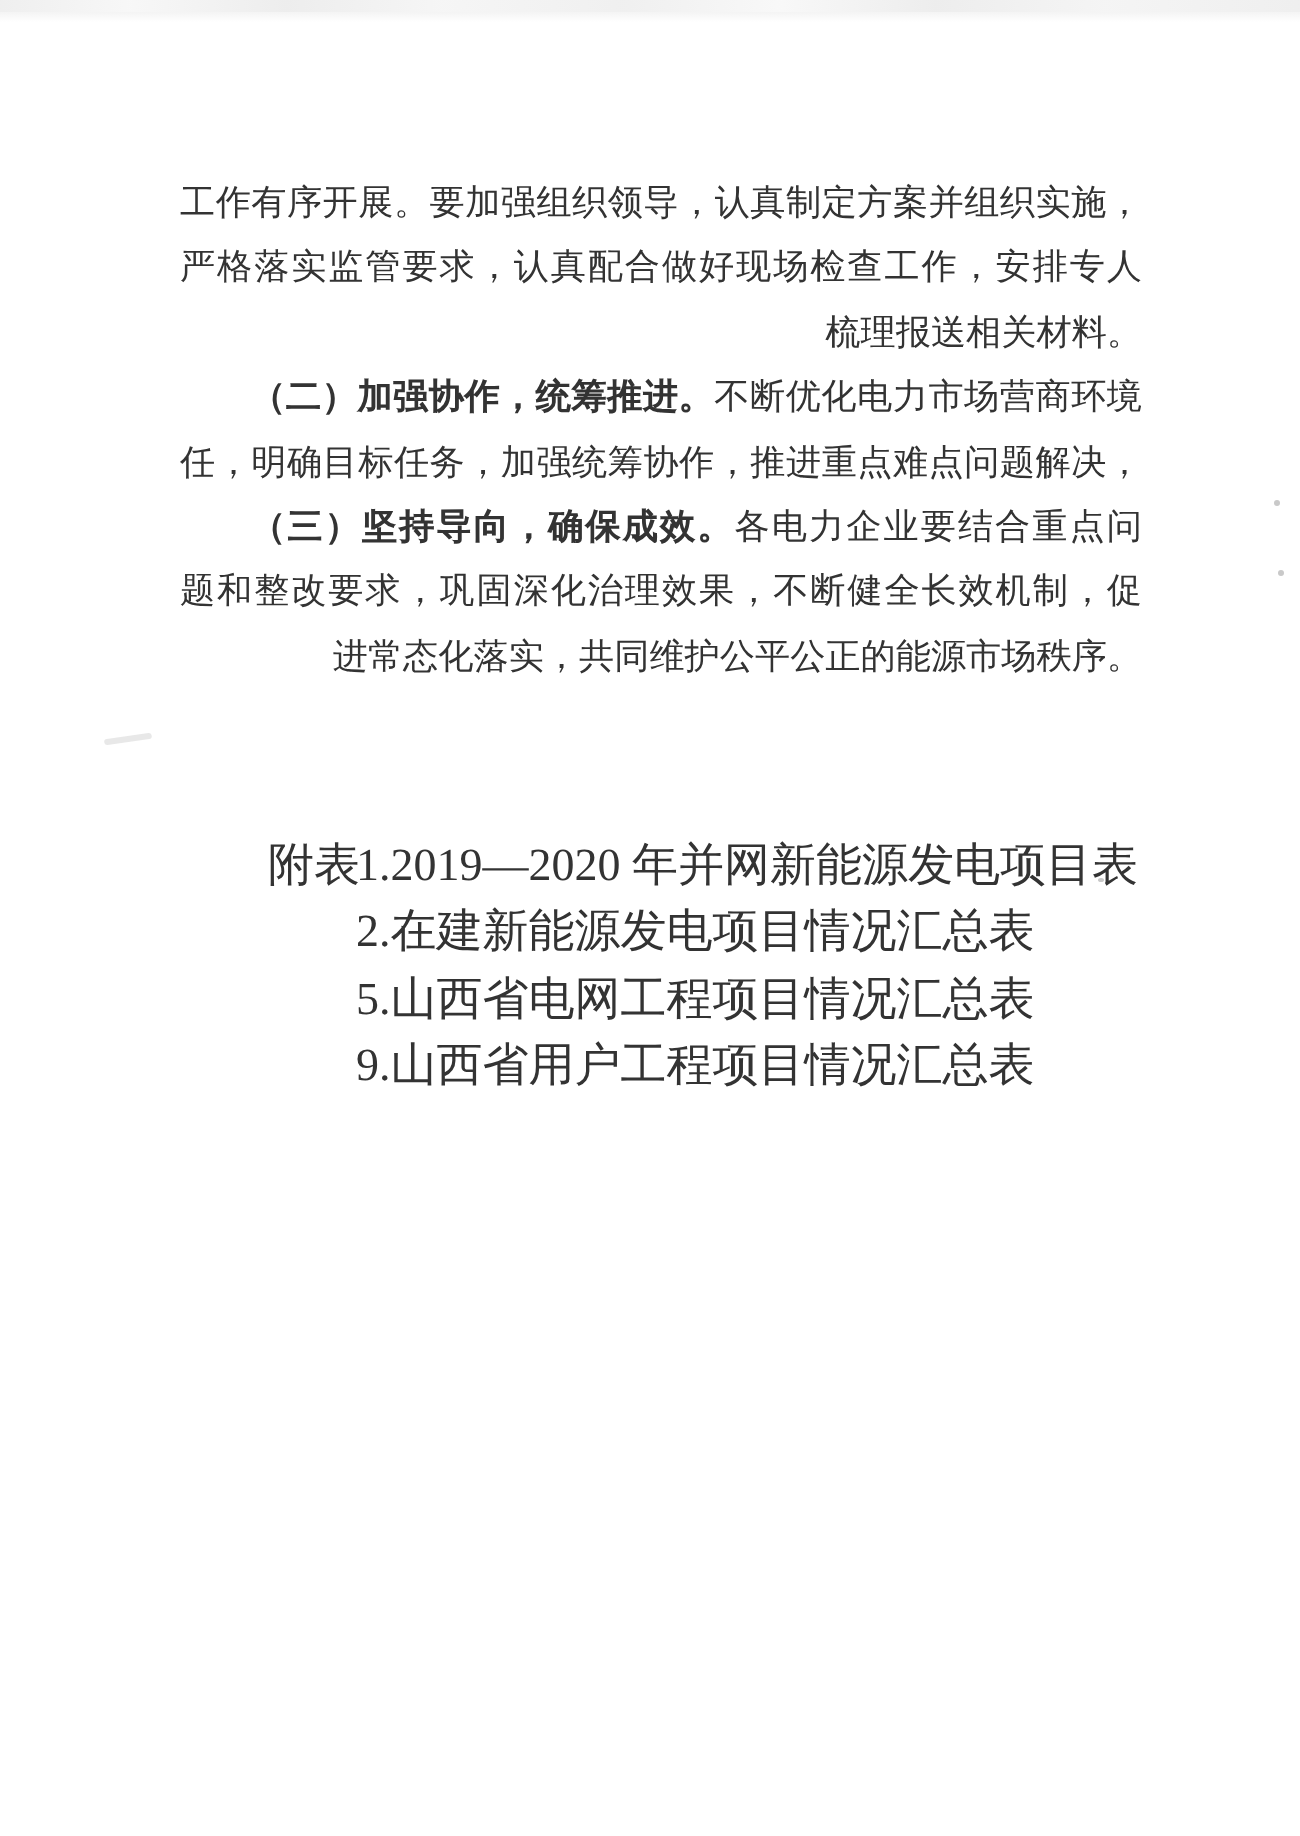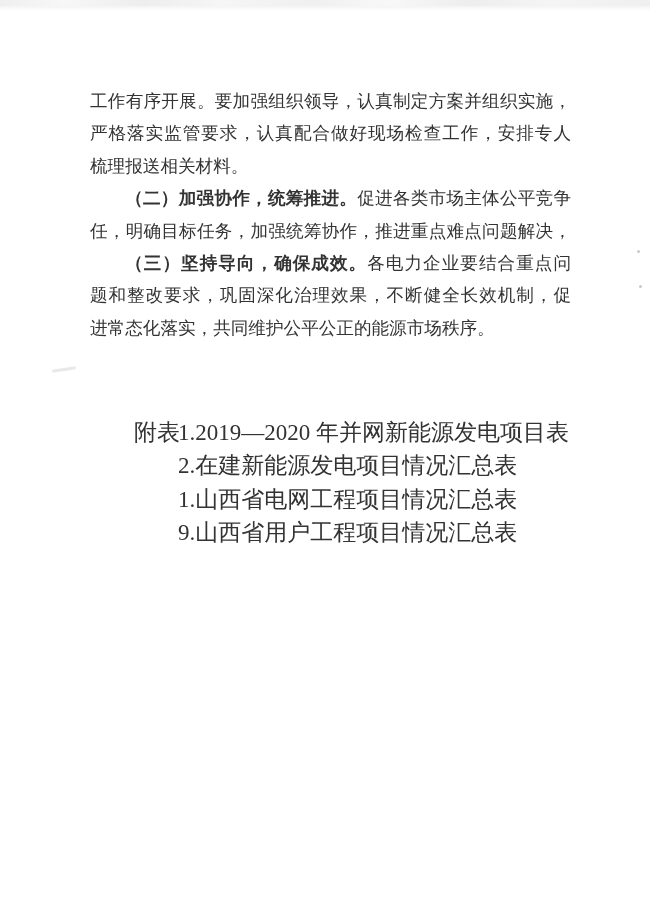--- a/index.html
+++ b/index.html
@@ -37,21 +37,21 @@
     position: absolute;
     left: 90px;
     top: 85px;
     width: 481px;
     font-size: 17.6px;
     line-height: 32.4px;
   }
   .body-text .line {
     height: 32.4px;
     overflow: hidden;
-    text-align: left;
+    text-align: right;
   }
   .body-text .line.j {
     text-align: justify;
     text-align-last: justify;
   }
   .body-text .line.ind {
     text-indent: 35.2px;
   }
   .body-text .b {
     font-weight: bold;
@@ -95,31 +95,31 @@
 
 <div class="page">
 
   <div class="scan-edge"></div>
   <div class="scan-edge-fade"></div>
 
   <div class="body-text">
       <div class="line j"><span class="b"></span><span>工作有序开展。要加强组织领导，认真制定方案并组织实施，</span></div>
       <div class="line j"><span class="b"></span><span>严格落实监管要求，认真配合做好现场检查工作，安排专人</span></div>
       <div class="line"><span class="b"></span><span>梳理报送相关材料。</span></div>
-      <div class="line j ind"><span class="b">（二）加强协作，统筹推进。</span><span>促进各类市场主体公平竞争</span></div>
+      <div class="line j ind"><span class="b">（二）加强协作，统筹推进。</span><span>不断优化电力市场营商环境</span></div>
       <div class="line j"><span class="b"></span><span>任，明确目标任务，加强统筹协作，推进重点难点问题解决，</span></div>
       <div class="line j ind"><span class="b">（三）坚持导向，确保成效。</span><span>各电力企业要结合重点问</span></div>
       <div class="line j"><span class="b"></span><span>题和整改要求，巩固深化治理效果，不断健全长效机制，促</span></div>
       <div class="line"><span class="b"></span><span>进常态化落实，共同维护公平公正的能源市场秩序。</span></div>
     </div>
 
   <div class="appendix">
       <div class="appendix-line"><span class="label">附表</span><span>1.2019—2020 年并网新能源发电项目表</span></div>
       <div class="appendix-line"><span class="label"></span><span>2.在建新能源发电项目情况汇总表</span></div>
-      <div class="appendix-line"><span class="label"></span><span>1.山西省电网工程项目情况汇总表</span></div>
+      <div class="appendix-line"><span class="label"></span><span>5.山西省电网工程项目情况汇总表</span></div>
       <div class="appendix-line"><span class="label"></span><span>9.山西省用户工程项目情况汇总表</span></div>
     </div>
 
   <div class="speck s1"></div>
   <div class="speck s2"></div>
   <div class="speck s3"></div>
   <div class="smudge"></div>
 
 </div>
 

